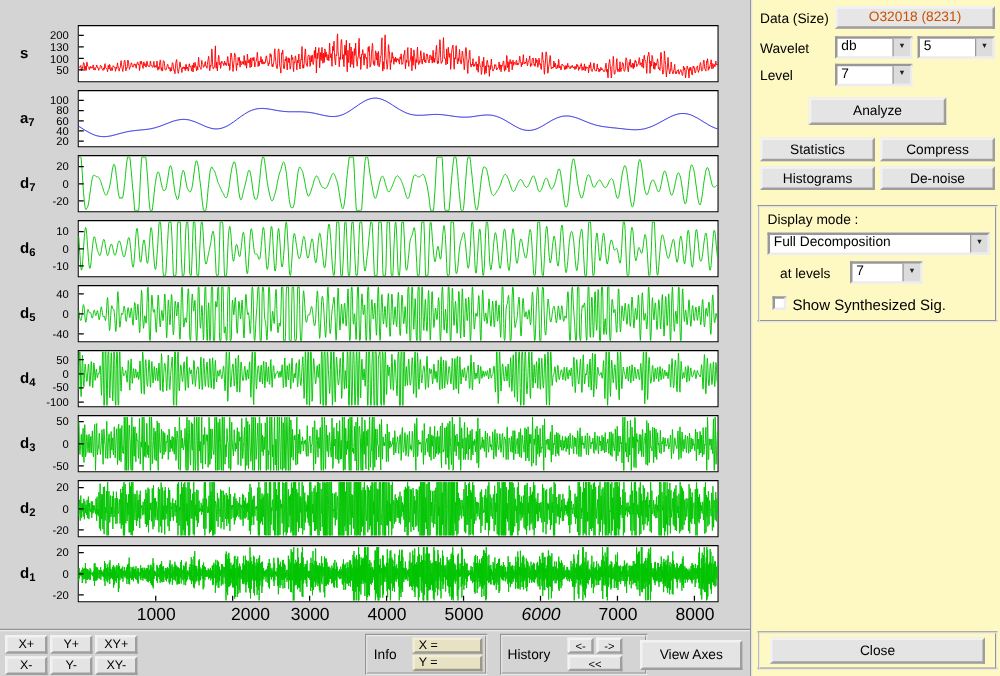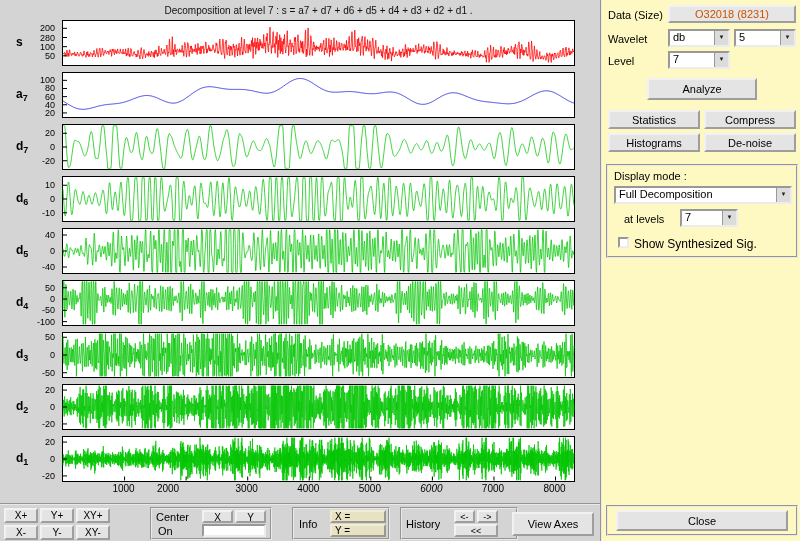--- a/index.html
+++ b/index.html
@@ -12,21 +12,21 @@
   .plot-title{position:absolute;left:62px;top:5px;width:513px;text-align:center;
     font-size:10px;color:#111;white-space:nowrap}
   #plots{position:absolute;left:0;top:20px;width:600px}
   .srow{position:relative;height:46px;margin-bottom:6px}
   .slabel{position:absolute;left:16px;top:15px;font-size:12px;font-weight:bold}
   .slabel .lsub{font-size:9px;font-weight:bold;vertical-align:-3px}
   .yticks{position:absolute;left:28px;top:0;width:30px;height:46px}
   .ytick{position:absolute;right:3px;font-size:9px;line-height:10px;width:27px;text-align:right}
   .plotsvg{position:absolute;left:62px;top:0;width:513px;height:46px;display:block}
   #xlabels{position:absolute;left:0;top:483px;width:600px;height:13px}
-  .xtick{position:absolute;top:0;width:34px;text-align:center;font-size:10px}
+  .xtick{position:absolute;top:0;width:34px;text-align:right;font-size:14px}
 
   
   .btn{background:#e4e4e4;border:2px outset #f2f2f2;font-family:"Liberation Sans",sans-serif;
     font-size:11px;color:#000;cursor:pointer;padding:0}
   .edit{background:#fff;border:2px inset #ececec;font-size:11px;padding:0 2px}
   .combo{position:absolute;display:flex;background:#fff;border:2px inset #ececec;
     font-size:11px;cursor:pointer}
   .combo .cval{flex:1;padding-left:3px;white-space:nowrap;overflow:hidden;line-height:13px}
   .combo .cbtn{width:14px;align-self:stretch;background:#dcdcdc;border-left:1px solid #9a9a9a;
     font-size:6px;line-height:13px;text-align:center;color:#222}
@@ -73,28 +73,27 @@
   .cbbox{position:absolute;left:10px;top:71px;width:11px;height:11px;background:#fff;
     border:2px inset #ececec;cursor:pointer}
   .cblabel{position:absolute;left:26px;top:71px;font-size:12px}
 </style>
 </head>
 <body>
 
 <div id="app">
 
   <div class="plot-area">
-    <div class="plot-title">Decomposition at level 7 : s = a7 + d7 + d6 + d5 + d4 + d3 + d2 + d1 .</div>
     <div id="plots">
         <div class="srow">
           <div class="slabel"><span class="lmain">s</span><span class="lsub"></span></div>
           <div class="yticks">
             <div class="ytick" style="top: 30.8333px;">50</div>
             <div class="ytick" style="top: 21.6667px;">100</div>
-            <div class="ytick" style="top: 12.5px;">280</div>
+            <div class="ytick" style="top: 12.5px;">130</div>
             <div class="ytick" style="top: 3.33333px;">200</div>
           </div>
           <svg viewBox="0 0 513 46" class="plotsvg" preserveAspectRatio="none">
             <rect x="0.5" y="0.5" width="512" height="45" fill="#fff" stroke="#000"></rect>
             <polyline points="1.0,33.7 1.3,33.6 1.6,33.7 2.0,33.7 2.3,32.8 2.6,32.3 2.9,35.0 3.2,36.4 3.6,33.6 3.9,33.6 4.2,34.8 4.5,31.8 4.8,30.1 5.2,30.4 5.5,32.8 5.8,36.5 6.1,35.2 6.4,33.0 6.8,36.4 7.1,36.1 7.4,29.8 7.7,29.8 8.0,32.8 8.4,33.1 8.7,33.5 9.0,34.2 9.3,35.5 9.6,35.6 9.9,33.6 10.3,33.1 10.6,34.5 10.9,34.6 11.2,33.8 11.5,33.4 11.9,34.5 12.2,34.3 12.5,31.9 12.8,33.0 13.1,35.9 13.5,34.4 13.8,34.3 14.1,36.1 14.4,34.7 14.7,33.8 15.1,33.5 15.4,32.0 15.7,32.9 16.0,34.4 16.3,34.1 16.7,35.2 17.0,36.3 17.3,35.0 17.6,35.1 17.9,34.7 18.3,32.3 18.6,32.4 18.9,32.8 19.2,32.9 19.5,34.8 19.9,35.4 20.2,36.2 20.5,36.3 20.8,34.3 21.1,35.1 21.5,35.5 21.8,31.3 22.1,30.9 22.4,34.2 22.7,34.5 23.1,34.6 23.4,35.3 23.7,35.6 24.0,37.4 24.3,35.6 24.6,32.2 25.0,34.1 25.3,35.2 25.6,31.6 25.9,31.7 26.2,35.5 26.6,36.6 26.9,34.8 27.2,34.1 27.5,36.2 27.8,36.5 28.2,33.9 28.5,32.5 28.8,33.0 29.1,33.4 29.4,33.8 29.8,33.6 30.1,34.9 30.4,37.0 30.7,35.1 31.0,33.6 31.4,34.9 31.7,32.6 32.0,30.3 32.3,32.4 32.6,33.7 33.0,34.7 33.3,36.9 33.6,35.3 33.9,34.3 34.2,34.1 34.6,29.8 34.9,28.5 35.2,31.2 35.5,33.2 35.8,35.1 36.2,37.2 36.5,35.5 36.8,34.0 37.1,31.6 37.4,28.6 37.8,28.1 38.1,29.3 38.4,33.5 38.7,36.8 39.0,35.6 39.3,34.2 39.7,34.5 40.0,30.6 40.3,28.0 40.6,28.8 40.9,30.4 41.3,33.9 41.6,35.5 41.9,33.8 42.2,33.6 42.5,33.4 42.9,30.5 43.2,30.2 43.5,31.4 43.8,32.5 44.1,33.5 44.5,33.8 44.8,33.0 45.1,31.8 45.4,31.0 45.7,32.0 46.1,32.2 46.4,31.5 46.7,33.7 47.0,34.6 47.3,32.0 47.7,30.6 48.0,29.7 48.3,29.7 48.6,32.0 48.9,31.5 49.3,31.7 49.6,36.4 49.9,34.3 50.2,29.0 50.5,30.2 50.9,31.2 51.2,29.1 51.5,30.6 51.8,32.2 52.1,33.9 52.5,34.8 52.8,31.1 53.1,29.5 53.4,32.5 53.7,32.4 54.0,30.8 54.4,31.8 54.7,33.7 55.0,33.7 55.3,30.4 55.6,28.9 56.0,31.3 56.3,32.7 56.6,32.4 56.9,33.1 57.2,33.1 57.6,33.6 57.9,32.5 58.2,28.9 58.5,29.1 58.8,32.1 59.2,32.8 59.5,32.5 59.8,33.6 60.1,33.8 60.4,33.8 60.8,31.3 61.1,29.1 61.4,31.6 61.7,33.9 62.0,32.8 62.4,32.6 62.7,33.7 63.0,34.0 63.3,31.4 63.6,28.8 64.0,32.6 64.3,36.2 64.6,33.6 64.9,33.6 65.2,35.3 65.6,32.2 65.9,29.2 66.2,27.9 66.5,28.5 66.8,35.0 67.2,36.3 67.5,34.1 67.8,36.7 68.1,36.7 68.4,30.8 68.7,28.5 69.1,29.0 69.4,29.2 69.7,33.0 70.0,35.6 70.3,36.0 70.7,36.2 71.0,35.2 71.3,34.3 71.6,33.0 71.9,31.6 72.3,31.5 72.6,33.2 72.9,34.7 73.2,34.8 73.5,34.0 73.9,35.4 74.2,37.1 74.5,34.7 74.8,34.0 75.1,36.8 75.5,34.4 75.8,30.2 76.1,30.2 76.4,30.7 76.7,33.5 77.1,36.2 77.4,35.8 77.7,37.9 78.0,39.0 78.3,34.5 78.7,30.2 79.0,28.7 79.3,27.6 79.6,30.6 79.9,35.1 80.3,36.7 80.6,38.7 80.9,37.4 81.2,35.3 81.5,33.4 81.9,29.5 82.2,30.0 82.5,33.6 82.8,33.8 83.1,35.0 83.5,38.0 83.8,35.5 84.1,33.9 84.4,34.2 84.7,33.5 85.0,34.7 85.4,35.2 85.7,33.7 86.0,35.8 86.3,36.5 86.6,31.7 87.0,31.4 87.3,35.1 87.6,35.3 87.9,33.6 88.2,34.8 88.6,36.9 88.9,36.0 89.2,31.9 89.5,31.0 89.8,33.2 90.2,33.2 90.5,32.7 90.8,33.4 91.1,35.8 91.4,36.9 91.8,32.4 92.1,32.1 92.4,37.6 92.7,34.8 93.0,30.3 93.4,34.0 93.7,33.8 94.0,29.8 94.3,30.9 94.6,32.8 95.0,35.0 95.3,36.6 95.6,33.2 95.9,33.7 96.2,35.8 96.6,29.0 96.9,25.9 97.2,30.0 97.5,32.8 97.8,33.6 98.2,34.0 98.5,34.6 98.8,35.5 99.1,31.9 99.4,28.3 99.7,30.5 100.1,31.3 100.4,31.8 100.7,33.9 101.0,33.4 101.3,32.7 101.7,32.8 102.0,29.5 102.3,29.2 102.6,32.9 102.9,32.9 103.3,33.5 103.6,34.6 103.9,31.7 104.2,29.1 104.5,27.8 104.9,25.0 105.2,27.6 105.5,34.4 105.8,36.6 106.1,34.4 106.5,32.3 106.8,33.0 107.1,27.1 107.4,19.1 107.7,21.5 108.1,31.3 108.4,34.7 108.7,35.1 109.0,34.0 109.3,33.5 109.7,33.7 110.0,22.9 110.3,16.7 110.6,27.9 110.9,34.6 111.3,29.6 111.6,33.4 111.9,36.7 112.2,32.6 112.5,28.2 112.9,24.2 113.2,25.6 113.5,31.7 113.8,31.0 114.1,30.1 114.4,34.7 114.8,33.4 115.1,29.3 115.4,28.8 115.7,29.7 116.0,30.6 116.4,30.8 116.7,30.8 117.0,32.5 117.3,31.3 117.6,28.8 118.0,31.2 118.3,31.8 118.6,30.2 118.9,32.3 119.2,32.4 119.6,30.1 119.9,27.9 120.2,25.2 120.5,27.5 120.8,32.6 121.2,30.7 121.5,32.0 121.8,36.3 122.1,32.9 122.4,25.8 122.8,22.4 123.1,23.2 123.4,25.6 123.7,28.3 124.0,31.9 124.4,37.2 124.7,34.8 125.0,30.9 125.3,28.2 125.6,22.7 126.0,22.8 126.3,24.9 126.6,26.0 126.9,32.7 127.2,36.5 127.6,30.8 127.9,31.0 128.2,32.0 128.5,26.0 128.8,27.4 129.1,28.6 129.5,25.9 129.8,31.1 130.1,33.7 130.4,28.6 130.7,29.0 131.1,31.8 131.4,31.3 131.7,31.0 132.0,29.3 132.3,29.3 132.7,31.5 133.0,28.5 133.3,24.4 133.6,27.3 133.9,32.3 134.3,32.1 134.6,28.5 134.9,29.2 135.2,34.6 135.5,31.5 135.9,23.3 136.2,25.9 136.5,30.4 136.8,29.3 137.1,28.1 137.5,27.7 137.8,31.8 138.1,34.1 138.4,27.3 138.7,26.2 139.1,33.6 139.4,32.6 139.7,27.0 140.0,26.2 140.3,27.8 140.7,28.6 141.0,25.9 141.3,25.9 141.6,32.0 141.9,33.6 142.3,30.2 142.6,29.9 142.9,29.0 143.2,27.1 143.5,26.2 143.8,21.9 144.2,25.5 144.5,33.2 144.8,29.9 145.1,28.9 145.4,32.6 145.8,29.7 146.1,28.7 146.4,29.2 146.7,25.2 147.0,26.9 147.4,30.9 147.7,27.5 148.0,27.8 148.3,31.3 148.6,29.6 149.0,29.6 149.3,31.1 149.6,29.8 149.9,30.1 150.2,30.3 150.6,27.0 150.9,24.9 151.2,24.7 151.5,27.2 151.8,29.3 152.2,29.3 152.5,32.3 152.8,32.8 153.1,30.6 153.4,31.2 153.8,27.3 154.1,22.8 154.4,25.4 154.7,24.3 155.0,23.7 155.4,31.6 155.7,33.2 156.0,31.5 156.3,33.5 156.6,31.9 157.0,29.9 157.3,27.0 157.6,20.3 157.9,19.0 158.2,24.9 158.6,29.2 158.9,31.8 159.2,34.2 159.5,34.2 159.8,34.9 160.1,30.6 160.5,20.5 160.8,19.1 161.1,19.3 161.4,22.3 161.7,32.0 162.1,33.8 162.4,35.3 162.7,38.5 163.0,30.8 163.3,22.3 163.7,23.3 164.0,20.2 164.3,20.1 164.6,31.1 164.9,34.4 165.3,35.1 165.6,34.5 165.9,29.0 166.2,27.2 166.5,28.8 166.9,25.2 167.2,26.2 167.5,33.3 167.8,36.0 168.1,31.0 168.5,26.2 168.8,28.3 169.1,30.0 169.4,26.6 169.7,29.5 170.1,35.3 170.4,34.4 170.7,32.2 171.0,28.0 171.3,23.9 171.7,27.6 172.0,26.7 172.3,26.0 172.6,35.0 172.9,37.3 173.3,29.4 173.6,30.3 173.9,30.2 174.2,24.7 174.5,24.9 174.8,28.0 175.2,32.0 175.5,35.9 175.8,30.8 176.1,28.2 176.4,30.4 176.8,25.7 177.1,23.2 177.4,29.9 177.7,33.5 178.0,35.2 178.4,31.6 178.7,27.6 179.0,28.1 179.3,22.6 179.6,17.2 180.0,28.2 180.3,34.6 180.6,31.8 180.9,34.5 181.2,32.6 181.6,26.4 181.9,23.3 182.2,19.1 182.5,20.0 182.8,30.2 183.2,32.1 183.5,31.8 183.8,33.2 184.1,29.6 184.4,24.9 184.8,24.1 185.1,23.9 185.4,25.1 185.7,28.3 186.0,33.1 186.4,32.1 186.7,24.6 187.0,25.1 187.3,29.4 187.6,24.0 188.0,24.2 188.3,30.8 188.6,31.6 188.9,30.1 189.2,26.3 189.5,20.4 189.9,26.4 190.2,26.5 190.5,17.7 190.8,27.3 191.1,38.4 191.5,28.2 191.8,22.6 192.1,27.0 192.4,24.8 192.7,21.1 193.1,18.1 193.4,24.0 193.7,34.3 194.0,30.1 194.3,22.1 194.7,27.7 195.0,28.4 195.3,20.6 195.6,17.9 195.9,23.0 196.3,30.6 196.6,27.4 196.9,22.4 197.2,29.7 197.5,29.9 197.9,19.1 198.2,21.4 198.5,25.7 198.8,21.5 199.1,23.0 199.5,26.5 199.8,28.1 200.1,28.0 200.4,23.6 200.7,24.9 201.1,28.6 201.4,20.2 201.7,14.5 202.0,21.0 202.3,26.2 202.7,24.6 203.0,22.9 203.3,29.0 203.6,33.1 203.9,23.7 204.2,16.9 204.6,20.7 204.9,17.2 205.2,13.0 205.5,21.7 205.8,27.2 206.2,30.6 206.5,31.9 206.8,23.8 207.1,24.6 207.4,24.0 207.8,8.6 208.1,7.1 208.4,20.9 208.7,23.5 209.0,25.2 209.4,33.4 209.7,29.0 210.0,25.6 210.3,27.5 210.6,18.6 211.0,12.0 211.3,11.6 211.6,17.1 211.9,27.4 212.2,26.3 212.6,23.6 212.9,31.0 213.2,33.3 213.5,24.8 213.8,16.2 214.2,17.5 214.5,24.2 214.8,17.7 215.1,12.2 215.4,28.8 215.8,37.4 216.1,23.8 216.4,20.2 216.7,29.5 217.0,30.1 217.4,21.1 217.7,14.6 218.0,23.2 218.3,33.7 218.6,24.6 218.9,17.6 219.3,27.9 219.6,31.5 219.9,24.1 220.2,21.1 220.5,27.6 220.9,34.2 221.2,26.6 221.5,18.9 221.8,24.4 222.1,23.4 222.5,14.5 222.8,20.8 223.1,29.0 223.4,29.8 223.7,33.0 224.1,28.5 224.4,25.3 224.7,25.4 225.0,14.2 225.3,10.7 225.7,23.8 226.0,26.8 226.3,25.8 226.6,35.6 226.9,32.0 227.3,23.4 227.6,24.0 227.9,22.6 228.2,19.7 228.5,22.2 228.9,27.2 229.2,32.1 229.5,29.5 229.8,23.0 230.1,22.9 230.5,26.0 230.8,26.8 231.1,25.9 231.4,28.3 231.7,34.9 232.1,30.9 232.4,17.8 232.7,17.9 233.0,21.2 233.3,17.0 233.7,25.0 234.0,33.7 234.3,33.2 234.6,32.1 234.9,29.3 235.2,22.6 235.6,18.9 235.9,14.7 236.2,16.3 236.5,29.4 236.8,31.5 237.2,28.6 237.5,32.5 237.8,31.9 238.1,25.4 238.4,20.6 238.8,21.5 239.1,28.0 239.4,27.4 239.7,22.3 240.0,30.6 240.4,32.4 240.7,21.1 241.0,24.7 241.3,33.5 241.6,32.1 242.0,29.9 242.3,26.8 242.6,24.7 242.9,24.2 243.2,13.5 243.6,10.2 243.9,29.9 244.2,36.9 244.5,29.2 244.8,31.2 245.2,35.4 245.5,28.2 245.8,13.0 246.1,7.9 246.4,16.4 246.8,26.6 247.1,28.8 247.4,31.8 247.7,35.4 248.0,33.9 248.4,27.0 248.7,15.7 249.0,16.7 249.3,21.8 249.6,21.5 249.9,27.9 250.3,35.7 250.6,30.7 250.9,28.3 251.2,29.8 251.5,22.1 251.9,22.1 252.2,26.5 252.5,25.4 252.8,29.0 253.1,31.5 253.5,26.9 253.8,28.7 254.1,29.3 254.4,25.7 254.7,28.8 255.1,29.8 255.4,26.8 255.7,27.9 256.0,27.4 256.3,26.9 256.7,28.9 257.0,27.7 257.3,30.2 257.6,31.3 257.9,25.7 258.3,25.5 258.6,27.4 258.9,23.1 259.2,26.4 259.5,31.6 259.9,30.5 260.2,30.8 260.5,29.2 260.8,24.3 261.1,24.5 261.5,22.3 261.8,20.2 262.1,29.7 262.4,35.0 262.7,30.6 263.1,28.1 263.4,30.0 263.7,26.8 264.0,19.6 264.3,18.0 264.6,27.9 265.0,33.1 265.3,30.0 265.6,29.5 265.9,29.4 266.2,28.0 266.6,24.8 266.9,18.4 267.2,24.9 267.5,36.6 267.8,30.2 268.2,25.0 268.5,32.2 268.8,27.1 269.1,19.9 269.4,22.5 269.8,25.2 270.1,31.1 270.4,35.3 270.7,28.0 271.0,27.4 271.4,30.0 271.7,21.4 272.0,17.7 272.3,24.1 272.6,29.7 273.0,31.7 273.3,30.6 273.6,28.6 273.9,30.0 274.2,25.3 274.6,20.6 274.9,23.0 275.2,26.7 275.5,30.0 275.8,31.3 276.2,27.4 276.5,28.0 276.8,27.8 277.1,22.1 277.4,24.1 277.8,29.6 278.1,28.0 278.4,29.9 278.7,30.4 279.0,25.1 279.3,23.1 279.7,23.6 280.0,23.6 280.3,27.3 280.6,28.4 280.9,29.7 281.3,30.4 281.6,26.8 281.9,24.1 282.2,23.9 282.5,24.3 282.9,28.0 283.2,26.6 283.5,25.1 283.8,30.5 284.1,26.5 284.5,20.2 284.8,27.4 285.1,29.8 285.4,26.7 285.7,29.9 286.1,27.3 286.4,22.2 286.7,22.6 287.0,17.3 287.3,16.3 287.7,28.7 288.0,30.9 288.3,28.7 288.6,30.7 288.9,28.2 289.3,22.4 289.6,17.1 289.9,11.7 290.2,14.2 290.5,26.0 290.9,30.7 291.2,30.6 291.5,29.4 291.8,29.5 292.1,27.7 292.5,15.8 292.8,10.1 293.1,17.7 293.4,24.9 293.7,26.8 294.1,26.6 294.4,27.2 294.7,31.9 295.0,29.6 295.3,19.1 295.6,22.8 296.0,31.2 296.3,24.5 296.6,17.8 296.9,20.8 297.2,25.1 297.6,25.9 297.9,22.6 298.2,25.8 298.5,35.5 298.8,32.1 299.2,22.7 299.5,19.9 299.8,18.5 300.1,16.7 300.4,16.1 300.8,22.4 301.1,33.4 301.4,35.4 301.7,26.2 302.0,27.1 302.4,27.1 302.7,17.5 303.0,16.5 303.3,21.6 303.6,26.3 304.0,31.2 304.3,30.8 304.6,26.4 304.9,28.9 305.2,25.5 305.6,19.6 305.9,24.1 306.2,29.2 306.5,28.5 306.8,31.3 307.2,30.6 307.5,24.6 307.8,20.8 308.1,21.7 308.4,24.9 308.8,28.0 309.1,31.0 309.4,35.8 309.7,33.3 310.0,27.2 310.3,21.6 310.7,18.0 311.0,19.2 311.3,25.1 311.6,28.6 311.9,35.0 312.3,38.8 312.6,30.4 312.9,27.9 313.2,27.8 313.5,21.1 313.9,20.2 314.2,28.6 314.5,32.4 314.8,33.7 315.1,33.3 315.5,31.2 315.8,32.1 316.1,29.2 316.4,26.9 316.7,31.8 317.1,33.3 317.4,31.4 317.7,32.8 318.0,32.3 318.3,30.4 318.7,29.6 319.0,29.4 319.3,34.2 319.6,36.2 319.9,31.3 320.3,33.5 320.6,37.8 320.9,29.8 321.2,25.0 321.5,29.1 321.9,31.3 322.2,33.5 322.5,33.3 322.8,34.2 323.1,39.6 323.5,37.3 323.8,29.1 324.1,30.0 324.4,33.5 324.7,28.2 325.0,25.8 325.4,33.3 325.7,39.4 326.0,36.2 326.3,32.7 326.6,37.3 327.0,38.5 327.3,31.9 327.6,28.3 327.9,28.3 328.2,30.3 328.6,33.6 328.9,32.6 329.2,35.2 329.5,41.1 329.8,36.1 330.2,32.4 330.5,35.5 330.8,30.8 331.1,27.2 331.4,31.6 331.8,33.7 332.1,34.7 332.4,36.9 332.7,35.7 333.0,35.4 333.4,35.2 333.7,31.8 334.0,31.8 334.3,32.5 334.6,31.7 335.0,34.4 335.3,36.0 335.6,34.9 335.9,35.0 336.2,34.3 336.6,34.1 336.9,33.6 337.2,29.6 337.5,30.9 337.8,35.6 338.2,32.5 338.5,31.8 338.8,37.4 339.1,35.6 339.4,32.2 339.7,33.0 340.1,31.5 340.4,30.2 340.7,28.8 341.0,28.9 341.3,35.1 341.7,37.0 342.0,32.4 342.3,32.6 342.6,35.8 342.9,31.8 343.3,24.4 343.6,24.6 343.9,32.6 344.2,34.2 344.5,29.4 344.9,34.0 345.2,37.5 345.5,32.1 345.8,28.6 346.1,27.6 346.5,28.5 346.8,31.2 347.1,29.5 347.4,29.5 347.7,35.8 348.1,33.5 348.4,28.1 348.7,31.2 349.0,32.3 349.3,29.6 349.7,30.0 350.0,30.8 350.3,31.3 350.6,31.6 350.9,28.4 351.3,28.3 351.6,32.1 351.9,31.4 352.2,30.5 352.5,31.8 352.9,31.2 353.2,30.2 353.5,27.0 353.8,25.0 354.1,27.4 354.4,29.3 354.8,30.8 355.1,33.5 355.4,30.9 355.7,29.8 356.0,31.8 356.4,26.7 356.7,23.7 357.0,28.5 357.3,31.2 357.6,30.6 358.0,30.5 358.3,29.6 358.6,30.7 358.9,29.5 359.2,26.6 359.6,29.5 359.9,32.6 360.2,31.7 360.5,29.8 360.8,28.5 361.2,28.1 361.5,26.8 361.8,24.7 362.1,29.7 362.4,33.3 362.8,31.0 363.1,31.8 363.4,32.4 363.7,27.8 364.0,26.4 364.4,26.9 364.7,26.6 365.0,30.6 365.3,32.2 365.6,31.0 366.0,33.1 366.3,32.0 366.6,26.5 366.9,28.0 367.2,30.0 367.6,27.9 367.9,30.2 368.2,33.8 368.5,33.0 368.8,30.2 369.2,26.5 369.5,27.8 369.8,31.6 370.1,30.9 370.4,31.0 370.7,35.1 371.1,35.6 371.4,30.6 371.7,22.1 372.0,21.8 372.3,27.5 372.7,28.6 373.0,29.9 373.3,37.8 373.6,39.4 373.9,34.0 374.3,30.5 374.6,23.6 374.9,21.5 375.2,23.2 375.5,25.0 375.9,32.0 376.2,38.6 376.5,37.6 376.8,34.4 377.1,32.8 377.5,29.8 377.8,27.2 378.1,24.4 378.4,25.5 378.7,32.6 379.1,35.1 379.4,34.2 379.7,34.3 380.0,33.6 380.3,34.6 380.7,33.9 381.0,28.8 381.3,29.5 381.6,33.5 381.9,31.2 382.3,30.5 382.6,34.2 382.9,34.9 383.2,35.2 383.5,34.5 383.9,31.9 384.2,34.5 384.5,34.2 384.8,27.5 385.1,27.9 385.4,33.7 385.8,34.4 386.1,32.7 386.4,34.1 386.7,36.0 387.0,35.7 387.4,32.7 387.7,31.2 388.0,32.1 388.3,32.0 388.6,32.3 389.0,32.5 389.3,33.3 389.6,35.6 389.9,34.0 390.2,32.5 390.6,35.5 390.9,34.5 391.2,32.6 391.5,34.8 391.8,32.8 392.2,30.6 392.5,33.4 392.8,33.1 393.1,32.6 393.4,34.6 393.8,34.5 394.1,34.5 394.4,34.8 394.7,32.9 395.0,33.1 395.4,34.0 395.7,32.2 396.0,32.7 396.3,33.8 396.6,33.7 397.0,34.5 397.3,33.5 397.6,33.3 397.9,35.7 398.2,34.3 398.6,33.1 398.9,35.0 399.2,32.9 399.5,31.3 399.8,33.2 400.1,32.0 400.5,32.8 400.8,36.3 401.1,35.3 401.4,33.9 401.7,35.1 402.1,33.7 402.4,32.1 402.7,31.7 403.0,30.8 403.3,33.5 403.7,36.3 404.0,34.8 404.3,33.5 404.6,35.0 404.9,36.0 405.3,33.1 405.6,31.1 405.9,34.9 406.2,36.8 406.5,33.3 406.9,33.3 407.2,34.8 407.5,34.0 407.8,34.1 408.1,33.7 408.5,34.3 408.8,38.3 409.1,36.1 409.4,31.9 409.7,34.4 410.1,34.0 410.4,29.9 410.7,32.3 411.0,36.2 411.3,36.7 411.7,37.2 412.0,35.4 412.3,35.2 412.6,34.9 412.9,31.0 413.3,30.3 413.6,34.3 413.9,36.2 414.2,36.5 414.5,36.9 414.8,36.3 415.2,36.9 415.5,33.7 415.8,31.1 416.1,34.2 416.4,35.2 416.8,34.6 417.1,37.6 417.4,37.3 417.7,35.2 418.0,36.9 418.4,35.4 418.7,33.8 419.0,36.0 419.3,35.7 419.6,34.9 420.0,36.1 420.3,35.8 420.6,36.2 420.9,37.2 421.2,36.6 421.6,36.9 421.9,37.1 422.2,34.8 422.5,31.7 422.8,30.5 423.2,34.5 423.5,37.7 423.8,35.2 424.1,39.2 424.4,42.3 424.8,35.4 425.1,30.6 425.4,29.9 425.7,27.5 426.0,30.5 426.4,35.8 426.7,37.0 427.0,42.4 427.3,41.3 427.6,33.0 428.0,32.5 428.3,31.4 428.6,25.1 428.9,27.7 429.2,36.8 429.5,39.4 429.9,39.2 430.2,36.6 430.5,36.0 430.8,35.7 431.1,29.9 431.5,26.9 431.8,32.1 432.1,37.2 432.4,37.0 432.7,35.5 433.1,35.3 433.4,37.5 433.7,33.5 434.0,29.4 434.3,34.6 434.7,37.3 435.0,34.5 435.3,35.2 435.6,34.1 435.9,30.0 436.3,30.3 436.6,30.7 436.9,33.1 437.2,36.8 437.5,37.1 437.9,36.2 438.2,35.1 438.5,29.5 438.8,26.2 439.1,26.5 439.5,28.4 439.8,33.2 440.1,34.4 440.4,36.5 440.7,37.5 441.1,31.6 441.4,29.7 441.7,32.3 442.0,27.9 442.3,27.4 442.7,33.8 443.0,32.6 443.3,32.1 443.6,33.9 443.9,30.5 444.3,31.9 444.6,35.0 444.9,30.8 445.2,31.1 445.5,33.9 445.8,29.6 446.2,28.1 446.5,29.8 446.8,29.1 447.1,31.0 447.4,33.3 447.8,32.4 448.1,31.6 448.4,31.6 448.7,30.7 449.0,28.7 449.4,26.1 449.7,27.7 450.0,32.2 450.3,31.7 450.6,30.2 451.0,30.4 451.3,31.6 451.6,33.5 451.9,29.6 452.2,27.2 452.6,34.5 452.9,34.4 453.2,24.9 453.5,24.2 453.8,27.8 454.2,28.1 454.5,29.2 454.8,29.4 455.1,34.9 455.4,38.7 455.8,30.9 456.1,25.0 456.4,25.1 456.7,23.5 457.0,21.8 457.4,24.6 457.7,31.6 458.0,38.7 458.3,34.9 458.6,28.9 459.0,32.9 459.3,30.7 459.6,24.3 459.9,25.2 460.2,27.0 460.5,30.7 460.9,34.9 461.2,30.7 461.5,29.7 461.8,35.5 462.1,34.0 462.5,30.5 462.8,32.4 463.1,32.2 463.4,30.3 463.7,29.2 464.1,27.1 464.4,29.5 464.7,35.1 465.0,34.8 465.3,34.0 465.7,36.0 466.0,36.3 466.3,30.2 466.6,22.1 466.9,21.9 467.3,27.7 467.6,32.7 467.9,35.5 468.2,39.3 468.5,39.1 468.9,37.8 469.2,30.7 469.5,20.9 469.8,23.6 470.1,28.6 470.5,31.6 470.8,37.7 471.1,41.5 471.4,37.5 471.7,36.5 472.1,31.2 472.4,25.9 472.7,29.9 473.0,34.3 473.3,36.0 473.7,39.2 474.0,38.2 474.3,36.5 474.6,33.9 474.9,29.6 475.2,31.6 475.6,36.9 475.9,37.3 476.2,39.0 476.5,39.0 476.8,36.4 477.2,35.9 477.5,33.2 477.8,31.5 478.1,36.7 478.4,38.9 478.8,37.3 479.1,38.9 479.4,38.4 479.7,36.3 480.0,36.5 480.4,35.9 480.7,35.7 481.0,38.8 481.3,39.4 481.6,37.7 482.0,37.7 482.3,36.6 482.6,35.7 482.9,36.0 483.2,37.2 483.6,39.1 483.9,40.4 484.2,39.6 484.5,37.0 484.8,32.8 485.2,34.2 485.5,36.0 485.8,34.2 486.1,38.1 486.4,42.4 486.8,39.6 487.1,36.1 487.4,35.7 487.7,32.8 488.0,33.8 488.4,35.5 488.7,35.3 489.0,41.4 489.3,42.4 489.6,34.7 489.9,34.0 490.3,36.3 490.6,33.8 490.9,34.7 491.2,37.5 491.5,39.7 491.9,39.9 492.2,35.9 492.5,33.0 492.8,34.1 493.1,33.2 493.5,34.2 493.8,37.5 494.1,38.4 494.4,38.2 494.7,36.7 495.1,34.0 495.4,33.5 495.7,33.2 496.0,32.7 496.3,36.1 496.7,37.9 497.0,36.4 497.3,36.4 497.6,36.1 497.9,31.7 498.3,30.0 498.6,30.8 498.9,33.5 499.2,36.4 499.5,36.9 499.9,36.4 500.2,35.6 500.5,31.9 500.8,28.6 501.1,28.0 501.5,30.7 501.8,35.1 502.1,35.5 502.4,36.3 502.7,36.9 503.1,32.4 503.4,28.7 503.7,29.9 504.0,27.0 504.3,29.0 504.6,36.3 505.0,35.5 505.3,33.3 505.6,34.7 505.9,33.2 506.2,31.4 506.6,30.4 506.9,27.8 507.2,31.4 507.5,35.1 507.8,31.1 508.2,30.8 508.5,34.7 508.8,34.0 509.1,31.5 509.4,31.6 509.8,33.3 510.1,33.3 510.4,29.9 510.7,28.8 511.0,31.4 511.4,32.0 511.7,31.2 512.0,32.2" fill="none" stroke="#ff0000" stroke-width="0.75"></polyline>
             <line x1="1" y1="35.83333333333333" x2="5" y2="35.83333333333333" stroke="#000" stroke-width="1"></line>
             <line x1="1" y1="26.666666666666668" x2="5" y2="26.666666666666668" stroke="#000" stroke-width="1"></line>
             <line x1="1" y1="17.5" x2="5" y2="17.5" stroke="#000" stroke-width="1"></line>
             <line x1="1" y1="8.333333333333332" x2="5" y2="8.333333333333332" stroke="#000" stroke-width="1"></line>
           </svg>
@@ -229,47 +228,40 @@
             <line x1="247.26506024096386" y1="44.5" x2="247.26506024096386" y2="40.5" stroke="#000" stroke-width="1"></line>
             <line x1="308.83132530120486" y1="44.5" x2="308.83132530120486" y2="40.5" stroke="#000" stroke-width="1"></line>
             <line x1="370.3975903614458" y1="44.5" x2="370.3975903614458" y2="40.5" stroke="#000" stroke-width="1"></line>
             <line x1="431.9638554216868" y1="44.5" x2="431.9638554216868" y2="40.5" stroke="#000" stroke-width="1"></line>
             <line x1="493.5301204819277" y1="44.5" x2="493.5301204819277" y2="40.5" stroke="#000" stroke-width="1"></line>
           </svg>
         </div>
       </div>
     <div id="xlabels">
         <span class="xtick" style="left: 106.566px;">1000</span>
-        <span class="xtick" style="left: 151px;">2000</span>
+        <span class="xtick" style="left: 182px;">2000</span>
         <span class="xtick" style="left: 229.699px;">3000</span>
         <span class="xtick" style="left: 291.265px;">4000</span>
         <span class="xtick" style="left: 352.831px;">5000</span>
         <span class="xtick" style="left: 414.398px; font-style: italic;">6000</span>
         <span class="xtick" style="left: 475.964px;">7000</span>
         <span class="xtick" style="left: 537.53px;">8000</span>
       </div>
   </div>
 
   <div class="toolbar">
     <div class="zoomgrid">
       <button class="btn tb">X+</button>
       <button class="btn tb">Y+</button>
       <button class="btn tb">XY+</button>
       <button class="btn tb">X-</button>
       <button class="btn tb">Y-</button>
       <button class="btn tb">XY-</button>
     </div>
 
-    <div class="grp centergrp">
-      <div class="glabel l1">Center</div>
-      <div class="glabel l2">On</div>
-      <button class="btn cx">X</button>
-      <button class="btn cy">Y</button>
-      <input class="edit centeredit" style="">
-    </div>
 
     <div class="grp infogrp">
       <div class="glabel il">Info</div>
       <div class="infofield if1">X =</div>
       <div class="infofield if2">Y =</div>
     </div>
 
     <div class="grp histgrp">
       <div class="glabel hl">History</div>
       <button class="btn hback">&lt;-</button>

